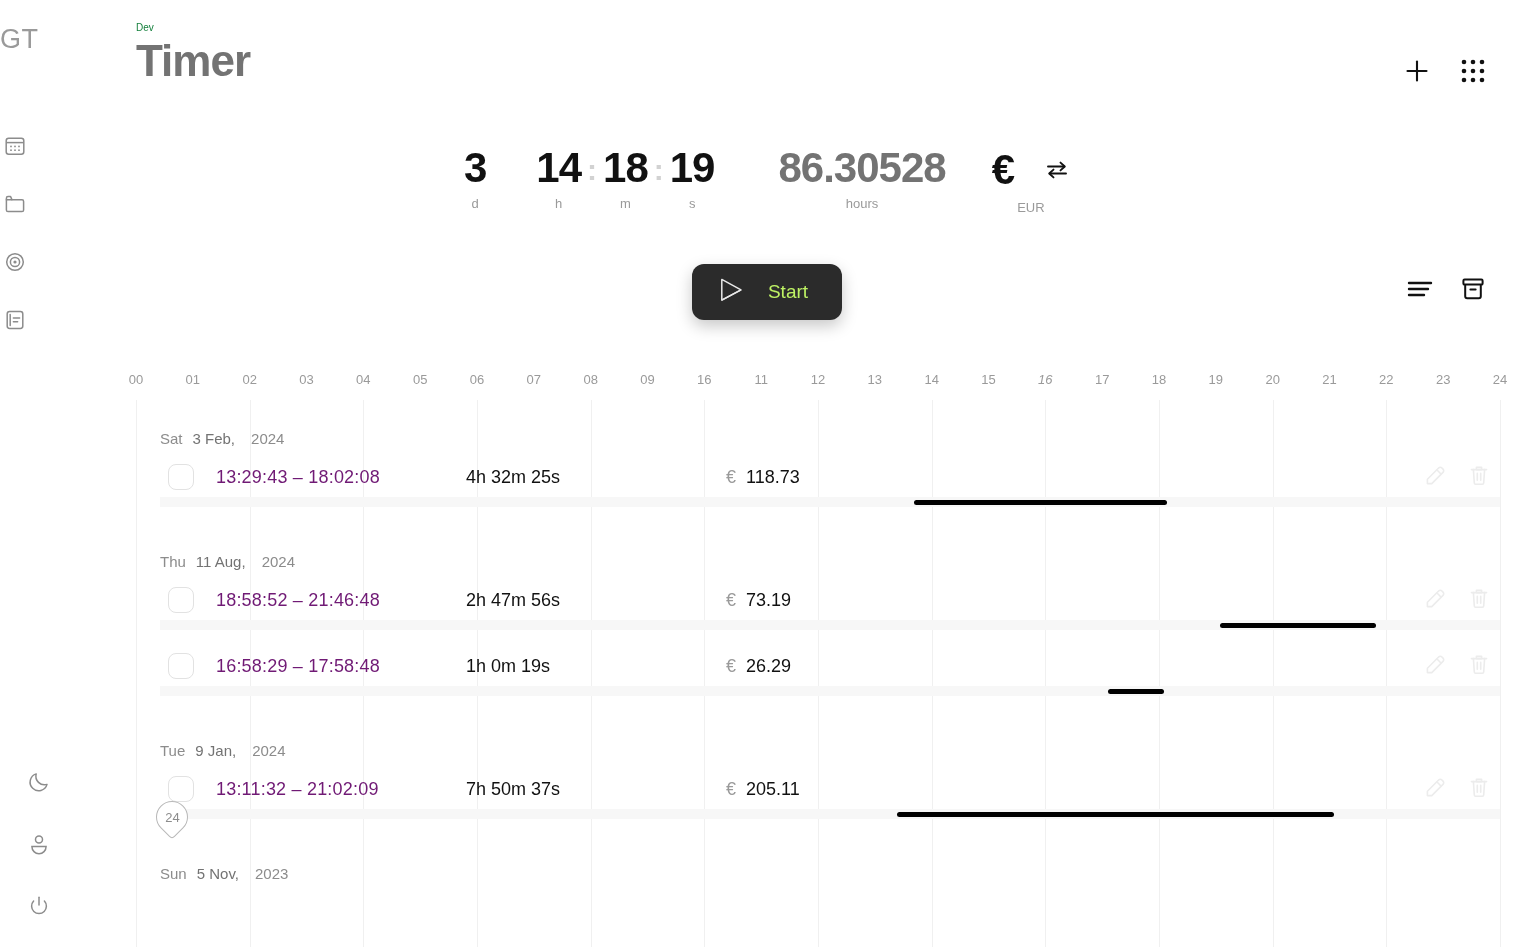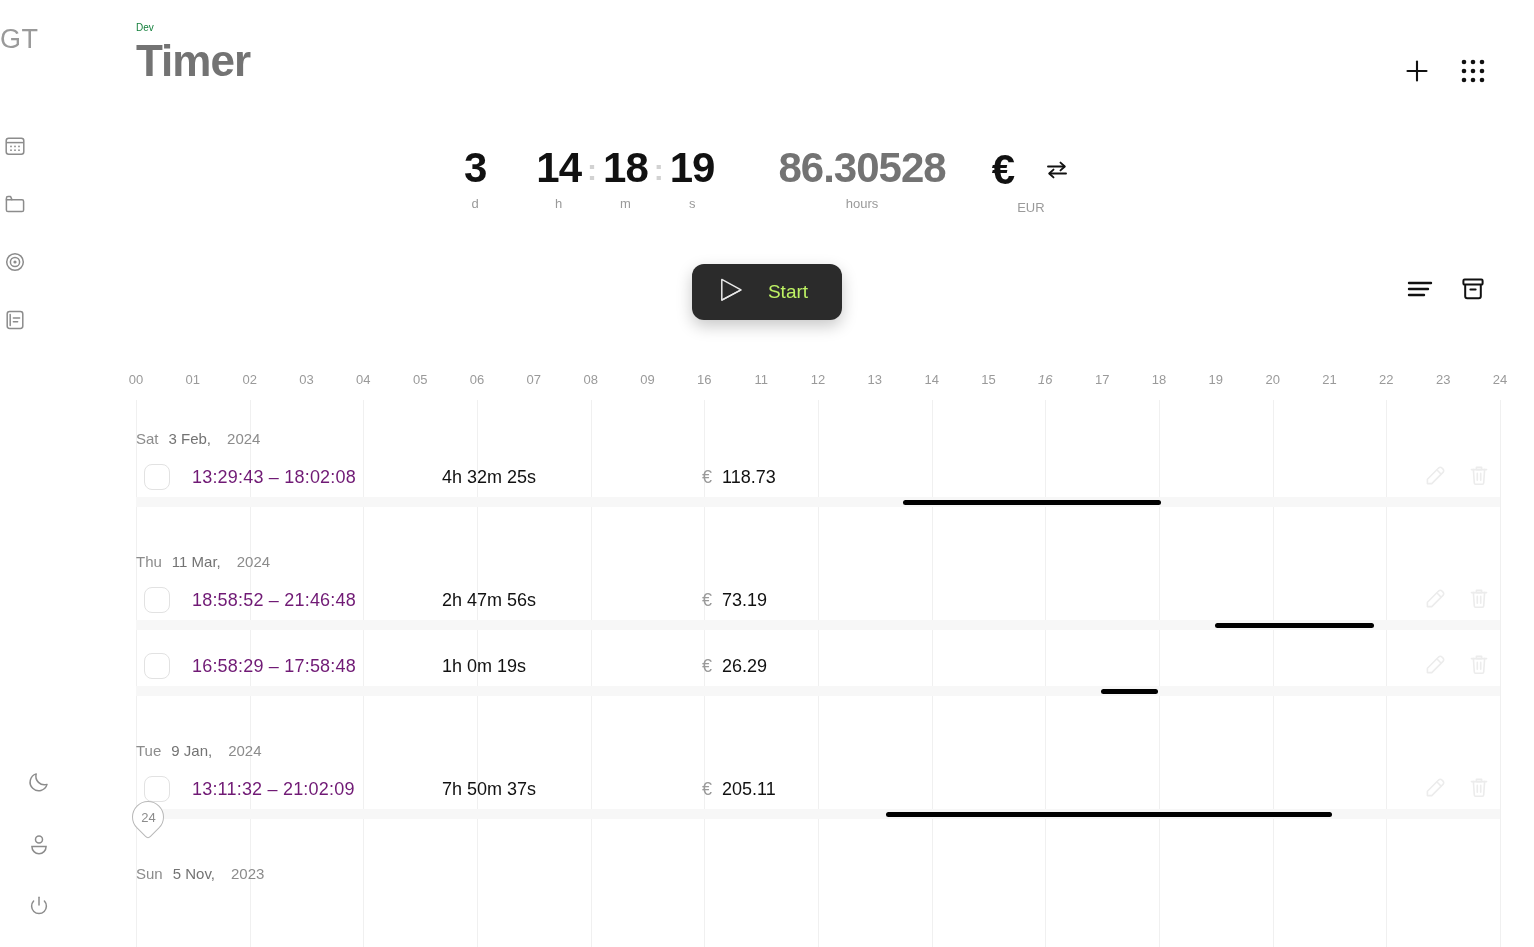--- a/index.html
+++ b/index.html
@@ -80,21 +80,21 @@
   
   .timeline { position: absolute; left: 136px; right: 34px; top: 372px; bottom: 0; }
   .hour-axis { position: relative; height: 26px; }
   .hour-axis .tick {
     position: absolute; top: 0; transform: translateX(-50%);
     font-size: 13px; color: #9a9a9a;
   }
   .grid-layer { position: absolute; left: 0; right: 0; top: 28px; bottom: 0; pointer-events: none; }
   .vline { position: absolute; top: 0; bottom: 0; width: 1px; background: #f0f0f0; }
 
-  .rows { position: absolute; left: 0; right: 0; top: 28px; bottom: 0; }
+  .rows { position: absolute; left: 0; right: 0; top: 28px; bottom: 0; padding-left: 24px; }
 
   .day-group { position: relative; }
   .day-label {
     font-size: 15px; color: #8c8c8c; padding-top: 30px; padding-bottom: 10px;
     display: flex; gap: 10px; position: relative; z-index: 2;
   }
   .day-label .dow { color: #8c8c8c; }
   .day-label .date { color: #737373; }
   .day-label .yr { color: #8c8c8c; margin-left: 6px; }
 
@@ -369,21 +369,21 @@
               </div>
             </div>
             <div class="bar-track">
               <div class="bar" style="left: 56.2325%; width: 18.9158%;"></div>
             </div>
           </div>
         </div>
         <div class="day-group">
           <div class="day-label">
             <span class="dow">Thu</span>
-            <span class="date">11 Mar,</span>
+            <span class="date">11 Aug,</span>
             <span class="yr">2024</span>
           </div>
           <div class="entry">
             <div class="entry-line">
               <div class="chk"></div>
               <div class="e-times">18:58:52  –  21:46:48</div>
               <div class="e-dur">2h 47m 56s</div>
               <div class="e-money">
                 <span class="c">€</span>
                 <span>73.19</span>

